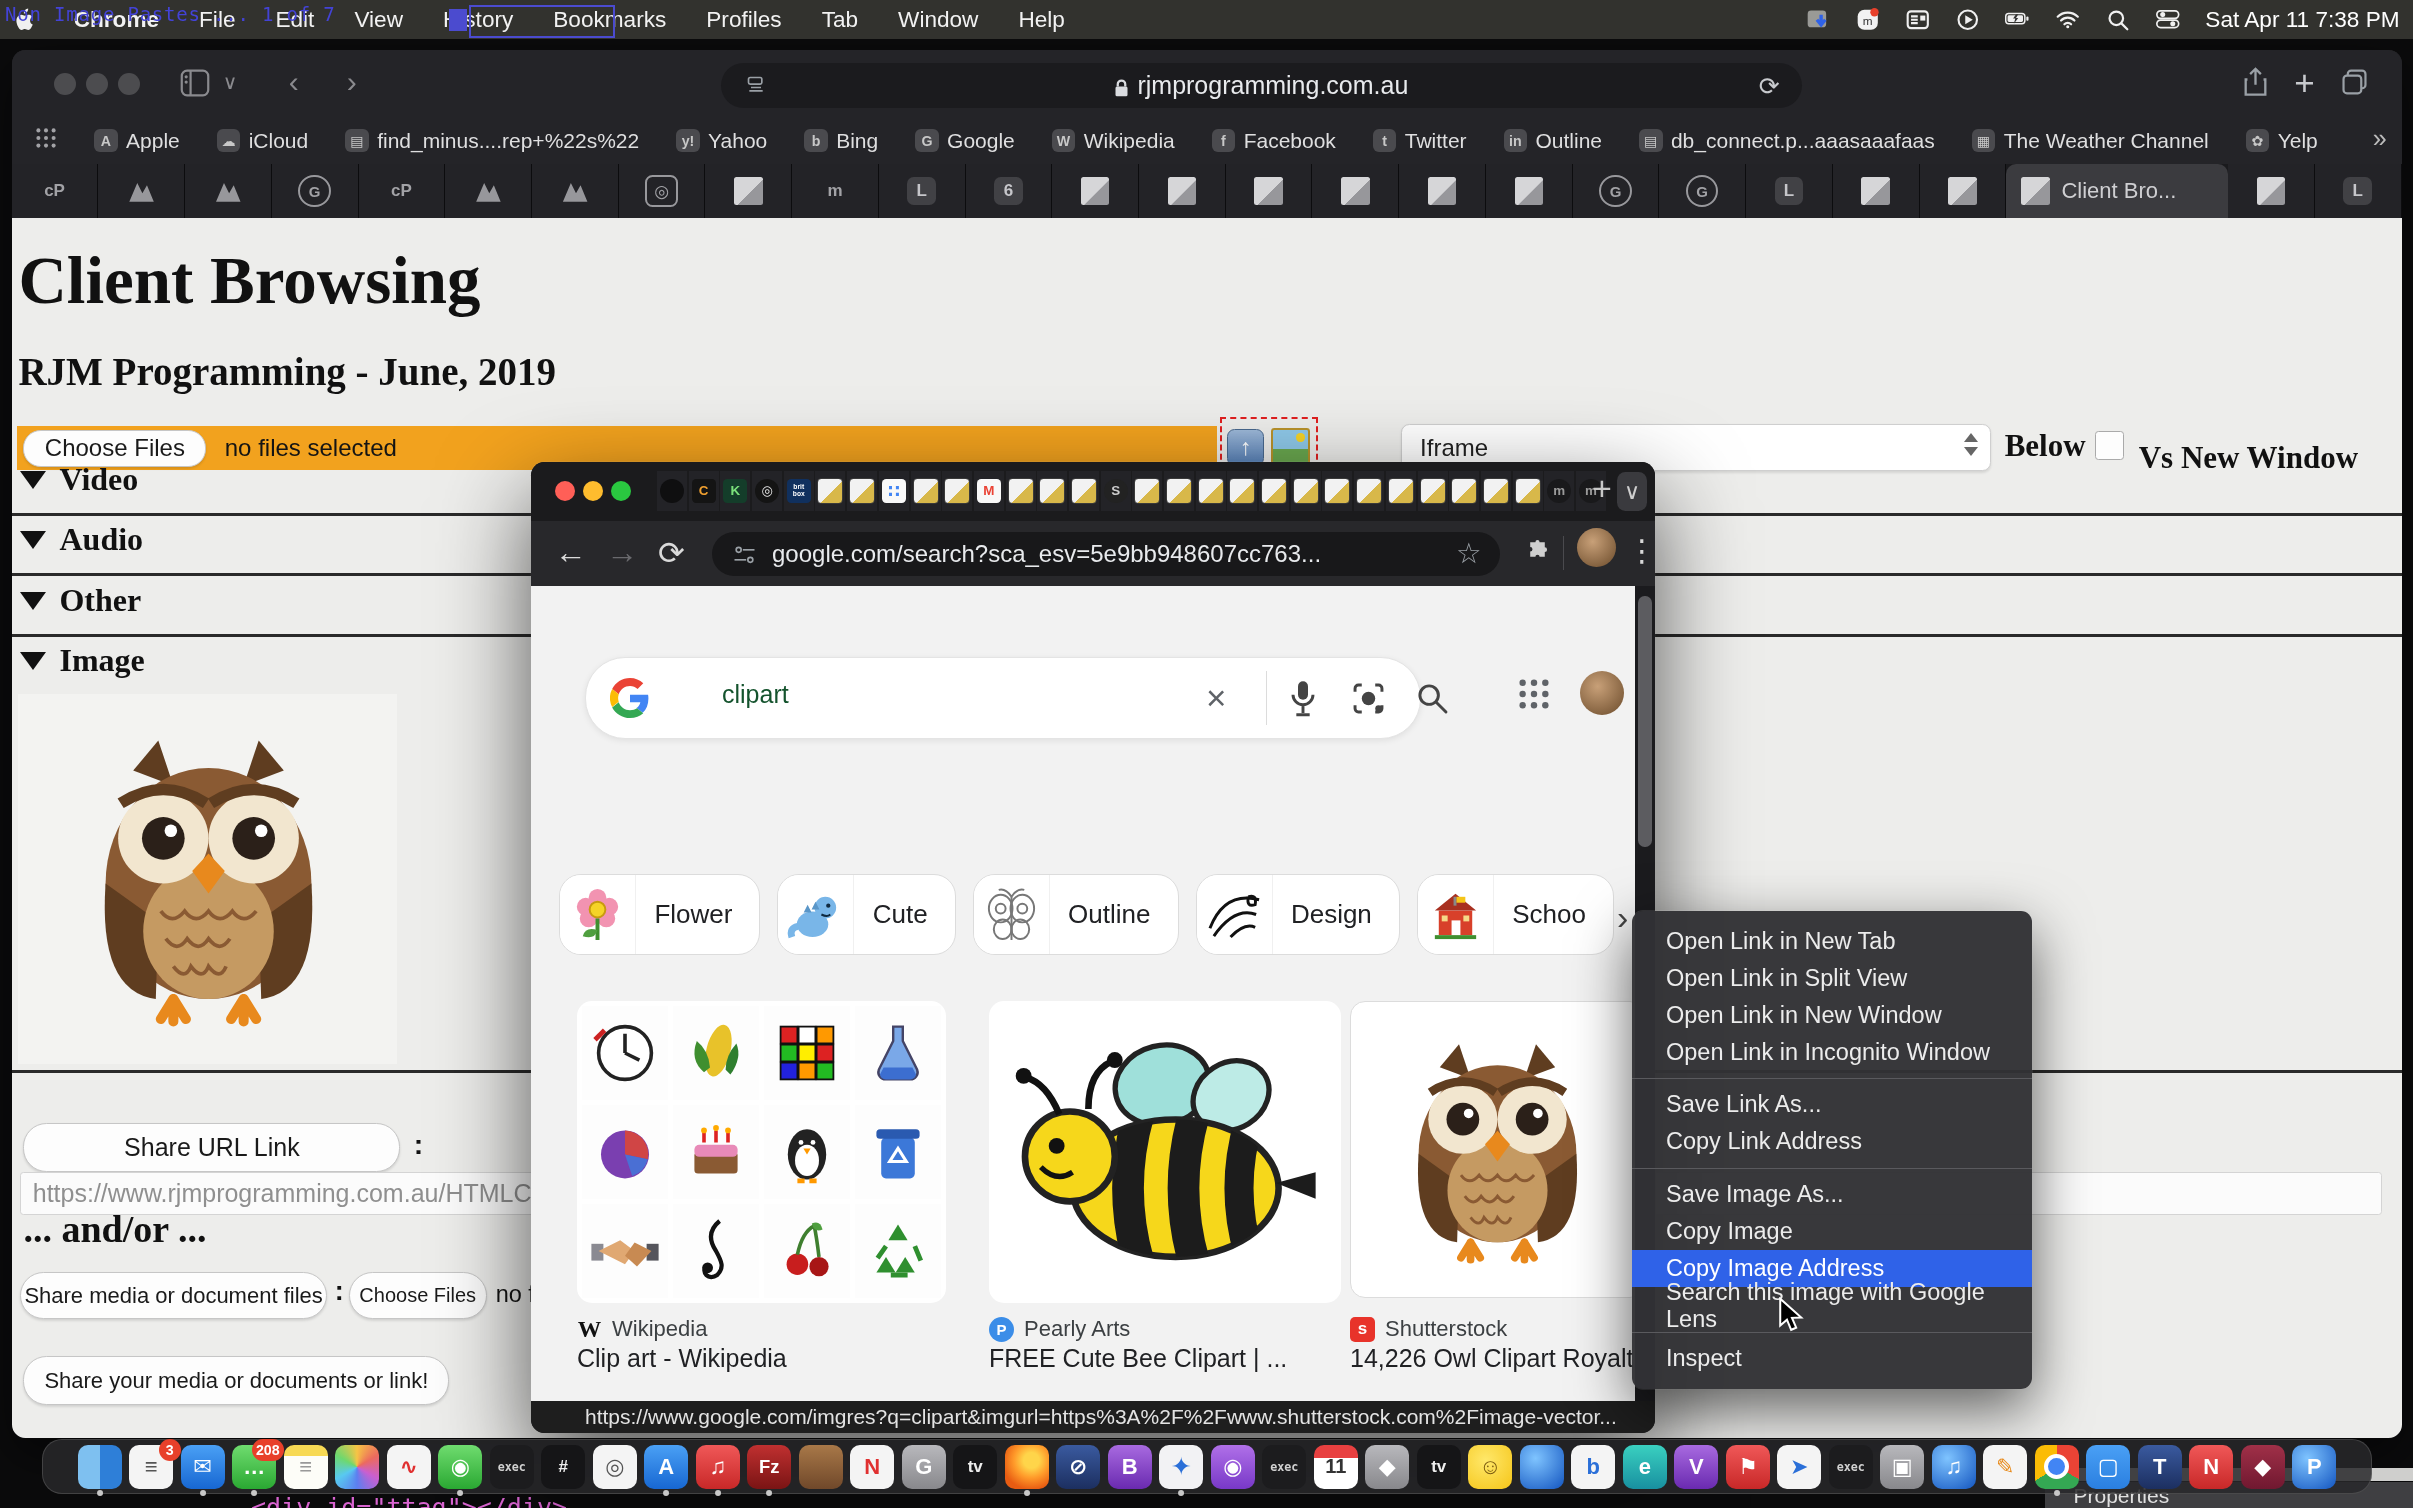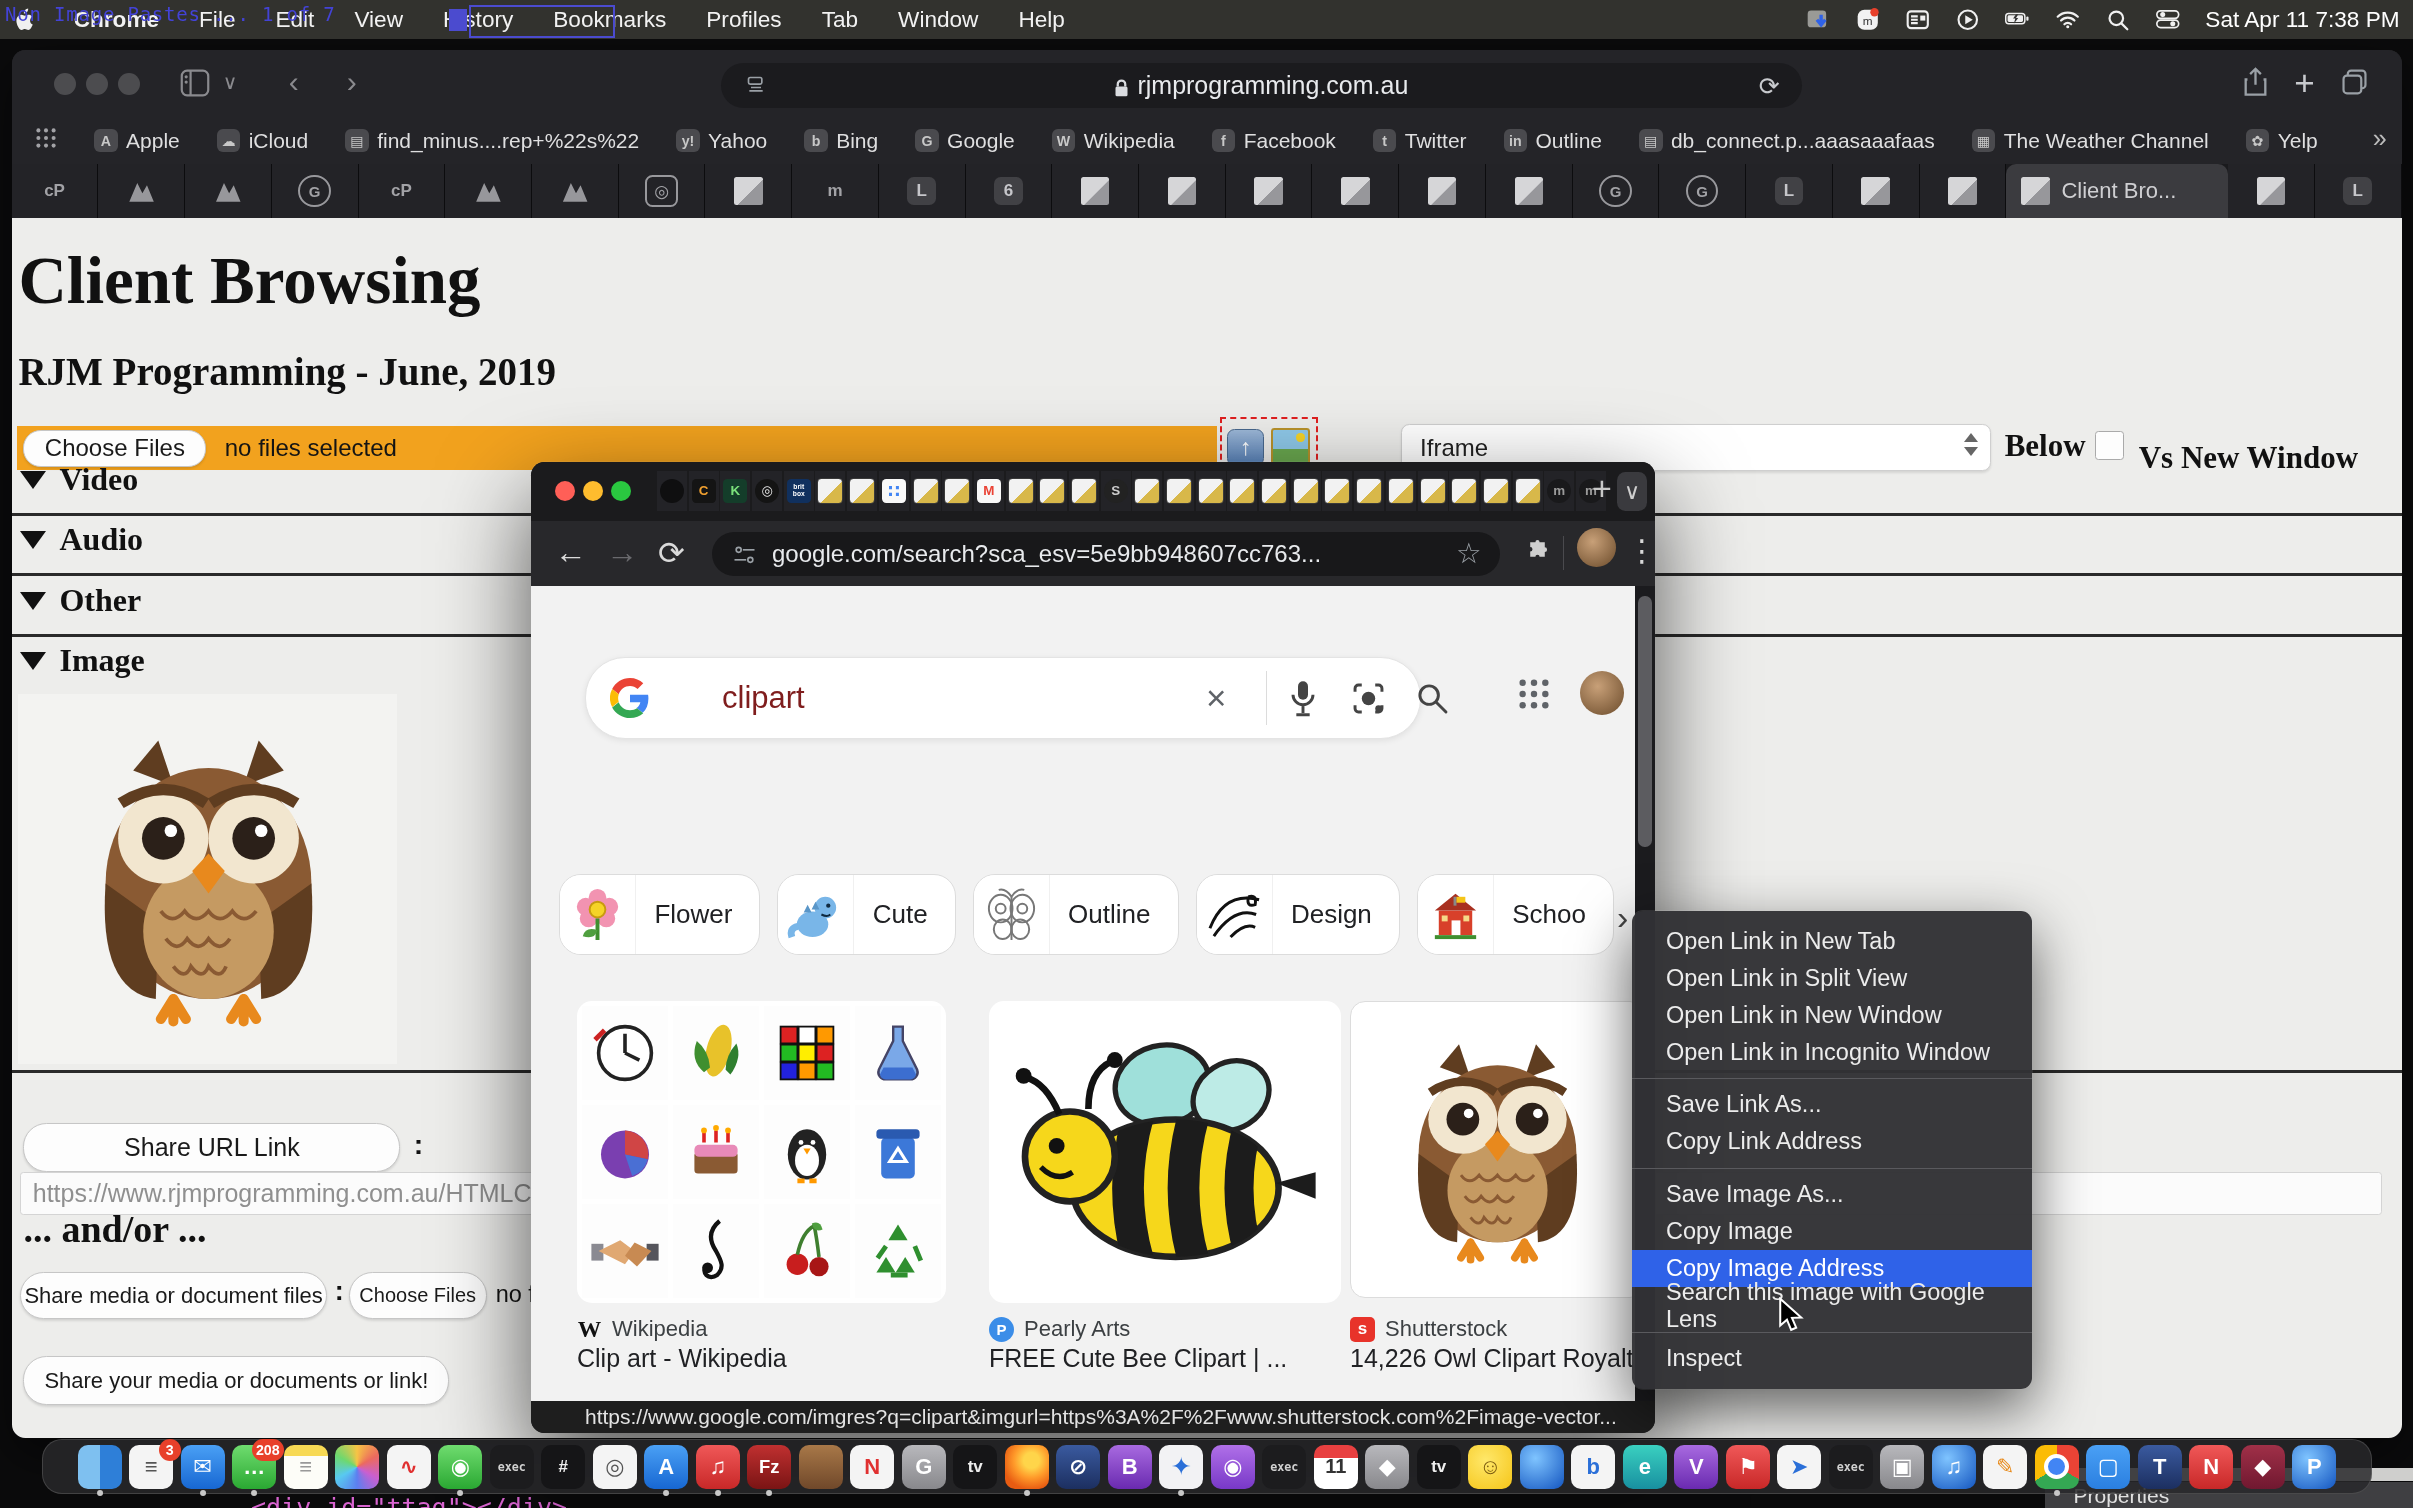--- a/index.html
+++ b/index.html
@@ -98,21 +98,21 @@
   .navg{position:absolute;top:13.4px;font-size:32px;color:#dadada;}
   #i-urlpill{position:absolute;left:181px;top:11px;width:788px;height:44px;background:#18181a;border-radius:22px;display:flex;align-items:center;color:#e8eaed;}
   #i-url{margin-left:60px;font-size:24px;}
   #i-star{position:absolute;right:18.4px;top:5px;font-size:28.5px;color:#9aa0a6;}
   #i-avatar{position:absolute;left:1046px;top:6.7px;width:39px;height:39px;border-radius:50%;background:radial-gradient(circle at 40% 35%,#c8a078,#6a4a2a);}
   #i-kebab{position:absolute;left:1096px;top:11.7px;font-size:30px;color:#d8d8d8;}
   #i-content{position:absolute;left:0;top:124px;width:100%;height:815px;background:#f2f2f2;overflow:hidden;}
   #i-scrollbar{position:absolute;right:0;top:0;width:20px;height:815px;background:#1b1b1e;}
   #i-thumb{position:absolute;right:3.4px;top:10px;width:13.4px;height:251px;background:#5c5c60;border-radius:6.7px;}
   #g-searchpill{position:absolute;left:54px;top:71px;width:834px;height:80px;background:#fff;border:0.8px solid #e4e4e4;border-radius:40px;box-shadow:0 1.7px 6.7px rgba(0,0,0,.08);}
-  #g-query{position:absolute;left:136px;top:22px;font-size:31px;color:#7f1d1d;}
+  #g-query{position:absolute;left:136px;top:22px;font-size:25px;color:#14532d;}
   #g-clear{position:absolute;left:620px;top:20px;font-size:35px;color:#5f6368;}
   #g-sdiv{position:absolute;left:680px;top:13.4px;width:0.8px;height:54px;background:#dcdcdc;}
   #g-apps{position:absolute;left:986px;top:91px;}
   #g-avatar{position:absolute;left:1049px;top:85px;width:44px;height:44px;border-radius:50%;background:radial-gradient(circle at 40% 35%,#c8a078,#6a4a2a);}
   #g-tabs{position:absolute;left:39px;top:199px;display:flex;gap:47px;align-items:flex-end;}
   .gtab{font-size:24px;color:#5f6368;padding-bottom:10px;white-space:nowrap;}
   .gtab.active{color:#202124;font-weight:700;border-bottom:4.2px solid #202124;padding-bottom:5.9px;}
   #g-chips{position:absolute;left:28px;top:288px;display:flex;gap:17px;}
   .chip{height:79px;background:#fff;border:0.8px solid #dcdcdc;border-radius:22px;display:flex;align-items:center;overflow:hidden;}
   .chip .thumb{width:75px;height:79px;display:flex;align-items:center;justify-content:center;background:#fff;border-right:0.8px solid #f0f0f0;}

